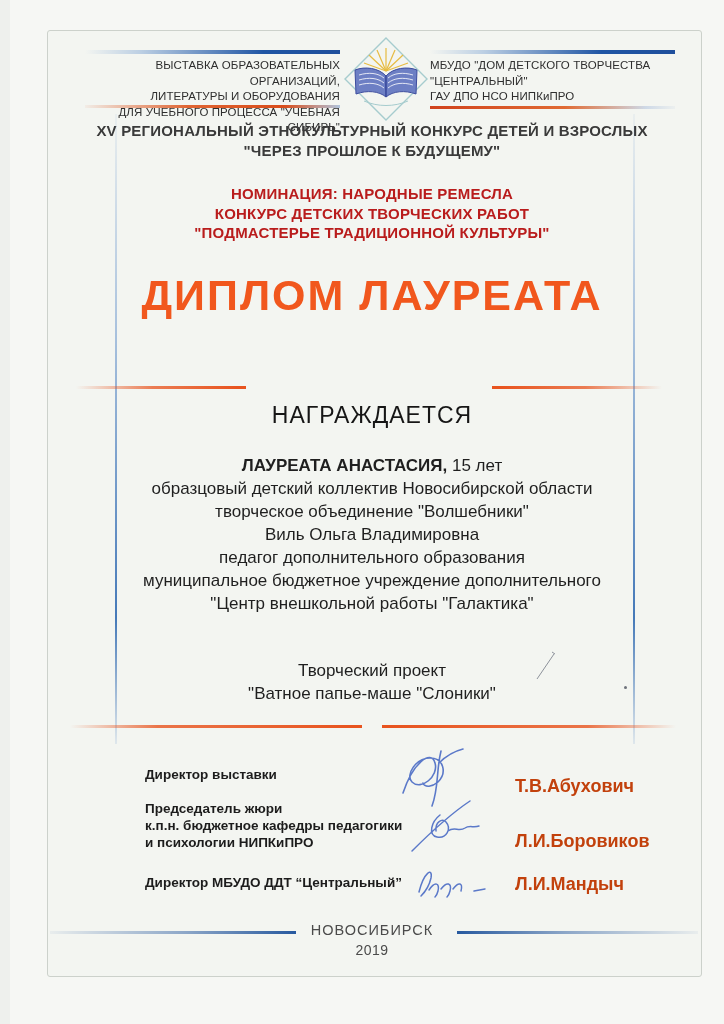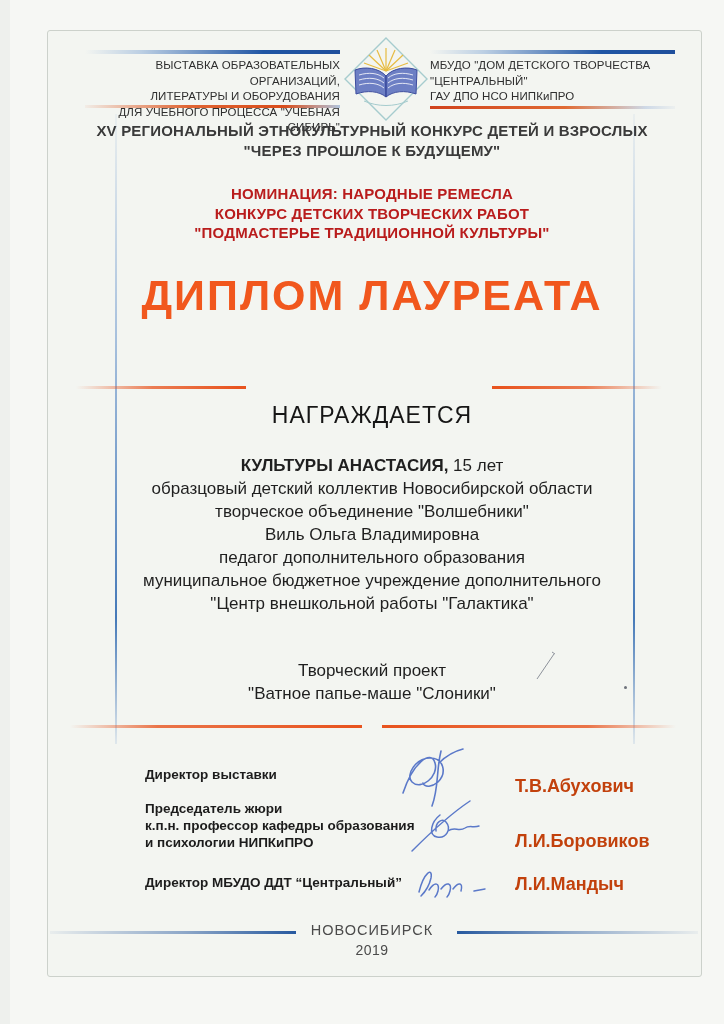--- a/index.html
+++ b/index.html
@@ -106,21 +106,21 @@
   <div class="abs ctr diploma" style="top:270px;">ДИПЛОМ ЛАУРЕАТА</div>
 
   <div class="abs vline" style="left:105px;top:114px;height:630px;"></div>
   <div class="abs vline" style="left:623px;top:114px;height:630px;"></div>
   <div class="abs dash-l" style="left:66px;top:386px;width:170px;"></div>
   <div class="abs dash-r" style="left:482px;top:386px;width:170px;"></div>
 
   <div class="abs ctr awarded" style="top:402px;">НАГРАЖДАЕТСЯ</div>
 
   <div class="abs ctr" style="top:454px;">
-    <div class="body-line"><b>КУЛЬТУРЫ АНАСТАСИЯ,</b><span> 15 лет</span></div>
+    <div class="body-line"><b>ЛАУРЕАТА АНАСТАСИЯ,</b><span> 15 лет</span></div>
     <div class="body-line">образцовый детский коллектив Новосибирской области</div>
     <div class="body-line">творческое объединение "Волшебники"</div>
     <div class="body-line">Виль Ольга Владимировна</div>
     <div class="body-line">педагог дополнительного образования</div>
     <div class="body-line">муниципальное бюджетное учреждение дополнительного</div>
     <div class="body-line">"Центр внешкольной работы  "Галактика"</div>
   </div>
 
   <div class="abs ctr" style="top:659px;">
     <div class="body-line">Творческий проект</div>
@@ -140,21 +140,21 @@
   <div class="abs sig-label" style="left:135px;top:766px;">Директор выставки</div>
   <div class="abs" style="left:385px;top:743px;">
     <svg width="86" height="66" viewBox="0 0 86 66">
       <path d="M8 50 C18 20 36 6 40 20 C44 33 26 48 17 39 C10 32 21 15 35 15 C49 15 52 30 43 39 C37 44 30 45 28 40 M46 8 C41 28 44 44 37 63 M44 20 C52 12 60 8 68 6" fill="none" stroke="#5b79c9" stroke-width="1.6" stroke-linecap="round"></path>
     </svg>
   </div>
   <div class="abs sig-name" style="left:505px;top:776px;">Т.В.Абухович</div>
 
   <div class="abs sig-label" style="left:135px;top:800px;width:280px;">
     <div>Председатель жюри</div>
-    <div>к.п.н. профессор кафедры образования</div>
+    <div>к.п.н. бюджетное кафедры педагогики</div>
     <div>и психологии НИПКиПРО</div>
   </div>
   <div class="abs" style="left:396px;top:795px;">
     <svg width="84" height="62" viewBox="0 0 84 62">
       <path d="M6 56 C24 38 46 18 64 6 M34 20 C25 27 22 40 31 42 C40 44 46 34 40 27 C36 23 29 27 30 36 M42 36 C48 31 53 37 59 33 C63 30 68 33 73 31" fill="none" stroke="#5b79c9" stroke-width="1.5" stroke-linecap="round"></path>
     </svg>
   </div>
   <div class="abs sig-name" style="left:505px;top:831px;">Л.И.Боровиков</div>
 
   <div class="abs sig-label" style="left:135px;top:874px;">Директор МБУДО ДДТ “Центральный”</div>

